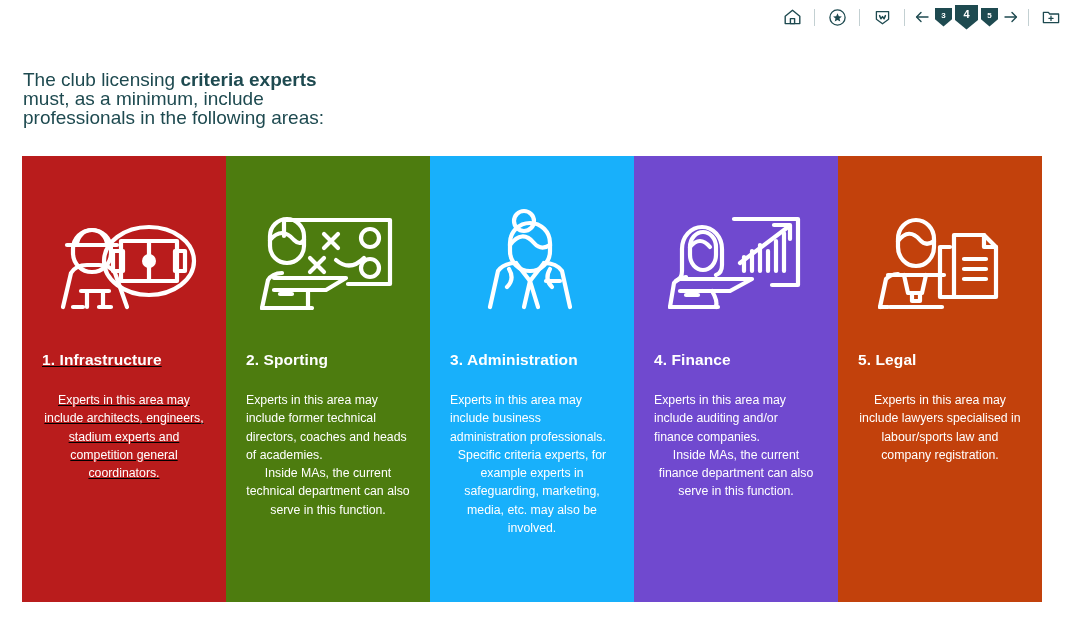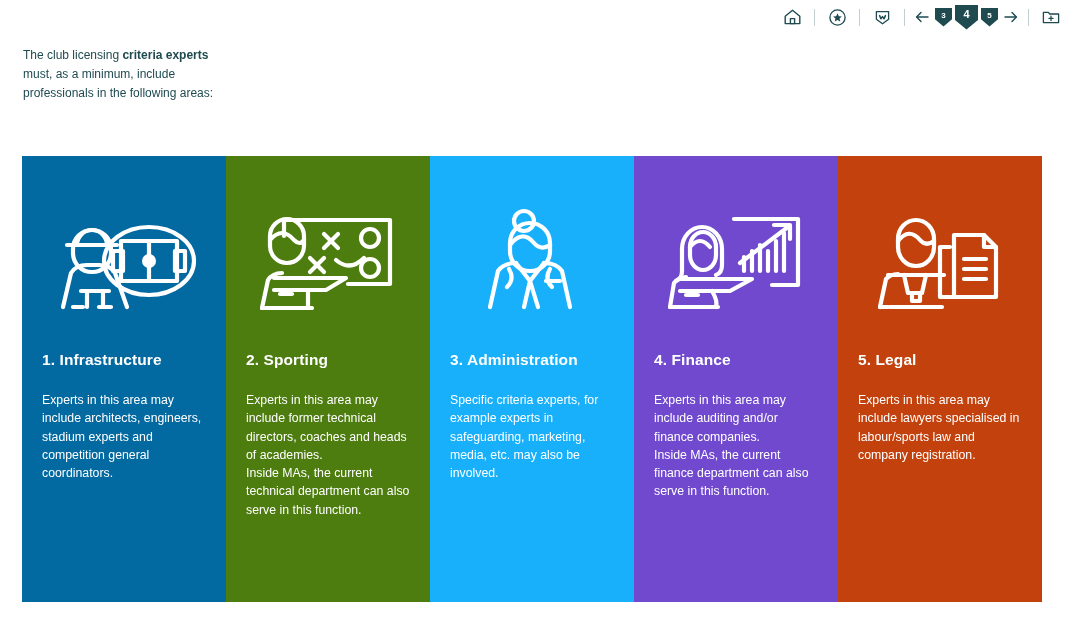--- a/index.html
+++ b/index.html
@@ -104,23 +104,23 @@
   }
   .shield.active .sh-num {
     font-size: 11px;
     line-height: 19px;
   }
 
   
   #intro {
     position: absolute;
     left: 23px;
-    top: 46px;
+    top: 70px;
     width: 420px;
-    font-size: 12px;
+    font-size: 19px;
     line-height: 19px;
     color: #1e4a50;
   }
   #intro b { font-weight: 700; }
 
   
   #columns {
     position: absolute;
     left: 22px;
     top: 156px;
@@ -158,21 +158,21 @@
     letter-spacing: .1px;
   }
 
   .col-body {
     padding: 0 20px;
     color: #ffffff;
     font-size: 12.3px;
     line-height: 18.3px;
   }
   .col-body p { }
-  .col-body p:last-child { margin-bottom: 0; }
+  .col-body p:last-child { margin-bottom: 0; text-align: center; }
 </style>
 </head>
 <body>
 
 <div id="toolbar">
 
 
   <div id="toolbar-actions">
 
     <div class="tb-btn">
@@ -254,21 +254,21 @@
 </div>
 
 <div id="intro">
   <span>The club licensing </span><b>criteria experts</b><br>
   <span>must, as a minimum, include</span><br>
   <span>professionals in the following areas:</span>
 </div>
 
 <div id="columns">
 
-  <div class="col" style="background: #0369a1;">
+  <div class="col" style="background: #b91c1c; text-decoration: underline;">
     <div class="col-art">
       <span>
         <svg width="146" height="106" viewBox="0 0 146 106" fill="none" stroke="#ffffff" stroke-width="4.2" stroke-linecap="round" stroke-linejoin="round">
 
           <ellipse cx="98" cy="56" rx="45" ry="34"></ellipse>
           <rect x="70" y="36" width="56" height="40"></rect>
           <path d="M98 36 V76"></path>
           <circle cx="98" cy="56" r="7" fill="#ffffff" stroke="none"></circle>
           <rect x="62" y="46" width="10" height="20"></rect>
           <rect x="124" y="46" width="10" height="20"></rect>
@@ -342,20 +342,21 @@
           <path d="M54 76 L48 102 M54 76 L62 102"></path>
           <path d="M33 64 q6 10 -2 18"></path>
           <path d="M74 64 q-6 10 2 18"></path>
 
           <path d="M70 76 h14"></path>
         </svg>
       </span>
     </div>
     <div class="col-head">3. Administration</div>
     <div class="col-body">
+      <p>Experts in this area may include business administration professionals.</p>
       <p>Specific criteria experts, for example experts in safeguarding, marketing, media, etc. may also be involved.</p>
     </div>
   </div>
 
   <div class="col" style="background: rgb(112, 73, 207);">
     <div class="col-art">
       <span>
         <svg width="136" height="106" viewBox="0 0 136 106" fill="none" stroke="#ffffff" stroke-width="4.2" stroke-linecap="round" stroke-linejoin="round">
 
           <path d="M66 14 H130 V80 H104"></path>

